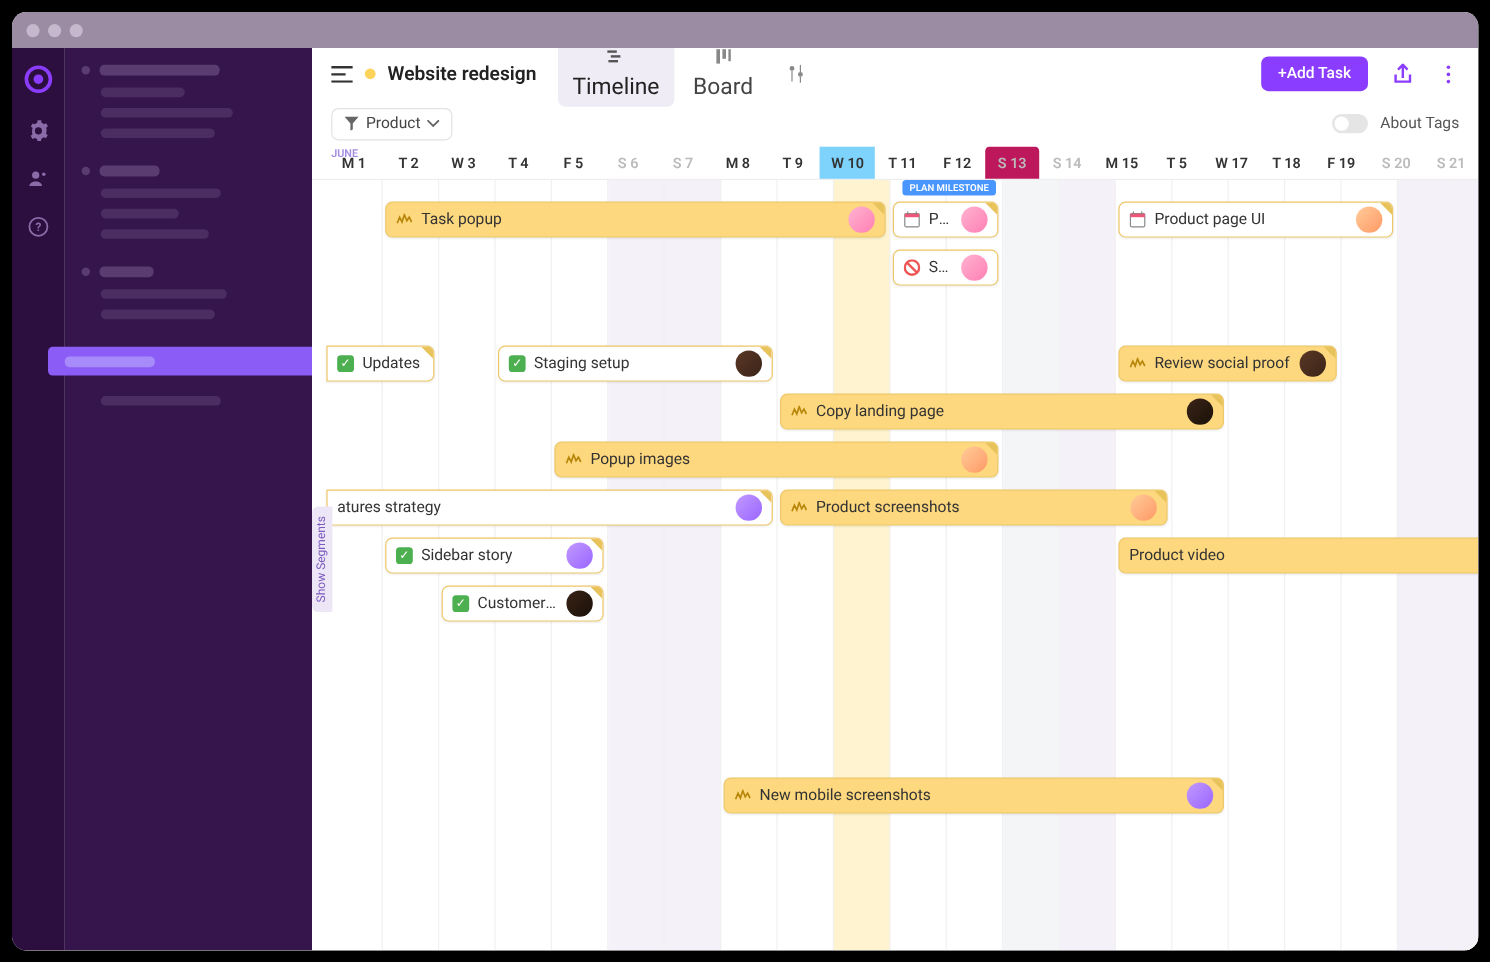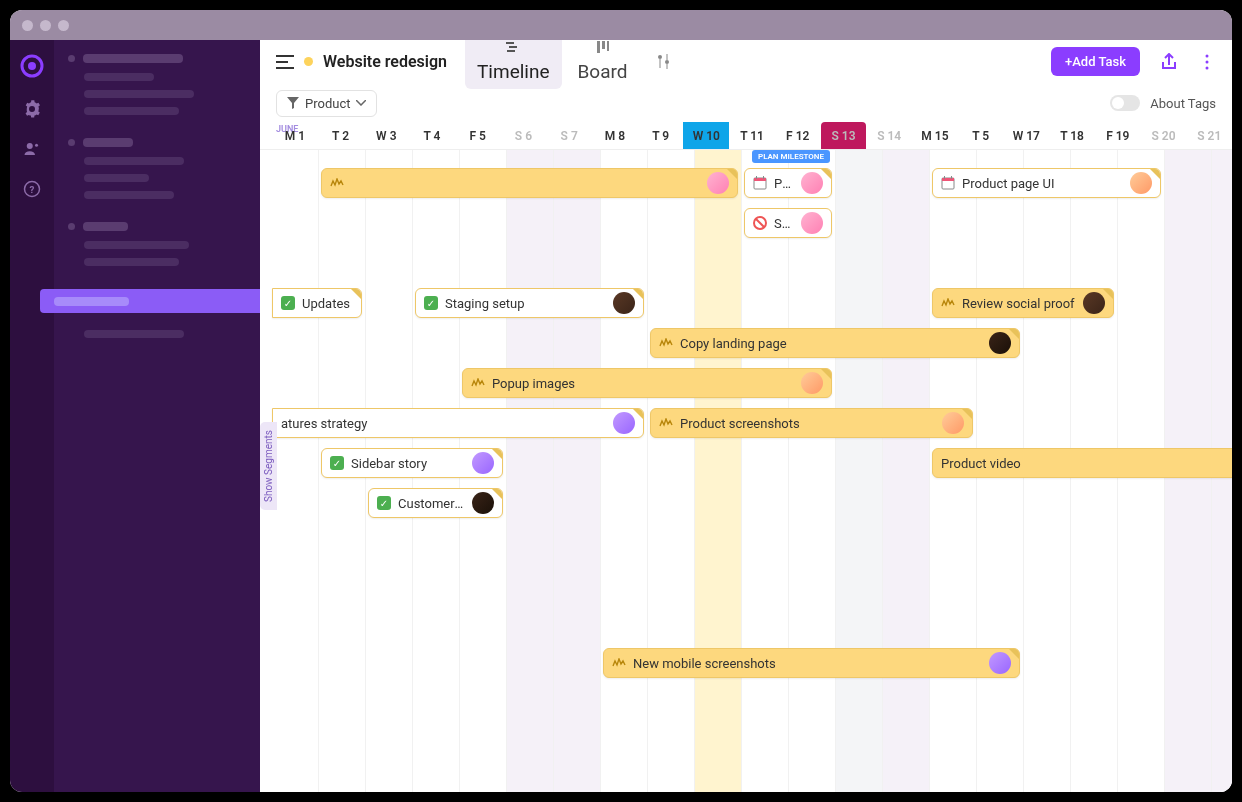--- a/index.html
+++ b/index.html
@@ -36,21 +36,21 @@
 .filters-btn { display:flex; align-items:center; gap:6px; padding:5px 10px; border:1px solid #e2e2e2; border-radius:6px; font-size:13px; color:#444; cursor:pointer; }
 .spacer { flex:1; }
 .toggle { width:30px; height:16px; background:#e5e5e5; border-radius:10px; position:relative; cursor:pointer; }
 .toggle::after { content:''; position:absolute; width:12px; height:12px; background:#fff; border-radius:50%; top:2px; left:2px; }
 .show-tags { font-size:13px; color:#555; }
 .timeline-wrap { flex:1; overflow:hidden; position:relative; }
 .month-label { position:absolute; top:2px; left:16px; font-size:9px; color:#a48de0; font-weight:600; }
 .header-row { height:28px; display:flex; border-bottom:1px solid #eee; padding-left:12px; position:relative; }
 .day-cell { width:47px; display:flex; align-items:center; justify-content:center; font-size:12px; font-weight:600; color:#333; position:relative; }
 .day-cell.weekend { color:#bbb; }
-.day-cell.today { background:#0ea5e9; }
+.day-cell.today { background:#7dd3fc; }
 .day-cell.shade { background:#be185d; border-radius:4px 4px 0 0; }
 .milestone-pill { position:absolute; top:28px; left:492px; background:#4a96ff; color:#fff; font-size:8px; font-weight:600; padding:2px 6px; border-radius:3px; z-index:5; }
 .grid { position:absolute; top:28px; left:12px; right:0; bottom:0; }
 .gcol { position:absolute; top:0; bottom:0; width:47px; }
 .gcol.weekend { background:#f5f1f8; }
 .gcol.today { background:#fff4cf; }
 .gcol.shade { background:#f4f5f7; }
 .gcol::after { content:''; position:absolute; right:0; top:0; bottom:0; width:1px; background:#f1f1f1; }
 .segments-tab { position:absolute; left:0; top:300px; writing-mode:vertical-rl; transform:rotate(180deg); background:#ede6f7; padding:8px 3px; font-size:10px; color:#7c5cbf; border-radius:0 5px 5px 0; cursor:pointer; z-index:4; }
 .task { position:absolute; height:30px; border-radius:6px; display:flex; align-items:center; padding:0 8px; font-size:13px; gap:7px; overflow:hidden; box-shadow:0 1px 2px rgba(0,0,0,0.07); }
@@ -232,20 +232,21 @@
             <div class="gcol" style="left: 705px;"></div>
             <div class="gcol" style="left: 752px;"></div>
             <div class="gcol" style="left: 799px;"></div>
             <div class="gcol" style="left: 846px;"></div>
             <div class="gcol weekend" style="left: 893px;"></div>
             <div class="gcol weekend" style="left: 940px;"></div>
             <div class="task yellow" style="left: 49px; width: 417px; top: 18px;">
               <svg class="ic-wave" viewBox="0 0 14 10">
                 <path d="M1 8l2-5 2 4 2-6 2 5 2-3 2 4" fill="none" stroke="#b8860b" stroke-width="1.4"></path>
               </svg>
+              <span class="label">Task popup</span>
               <span class="avatar av1"></span>
               <span class="corner"></span>
             </div>
             <div class="task white" style="left: 472px; width: 88px; top: 18px;">
               <svg class="ic-cal" viewBox="0 0 14 14">
                 <rect x="1" y="2" width="12" height="11" rx="1" fill="#fff" stroke="#888"></rect>
                 <rect x="1" y="2" width="12" height="3" fill="#e57"></rect>
                 <rect x="3" width="1" height="3" fill="#888"></rect>
                 <rect x="10" width="1" height="3" fill="#888"></rect>
               </svg>

